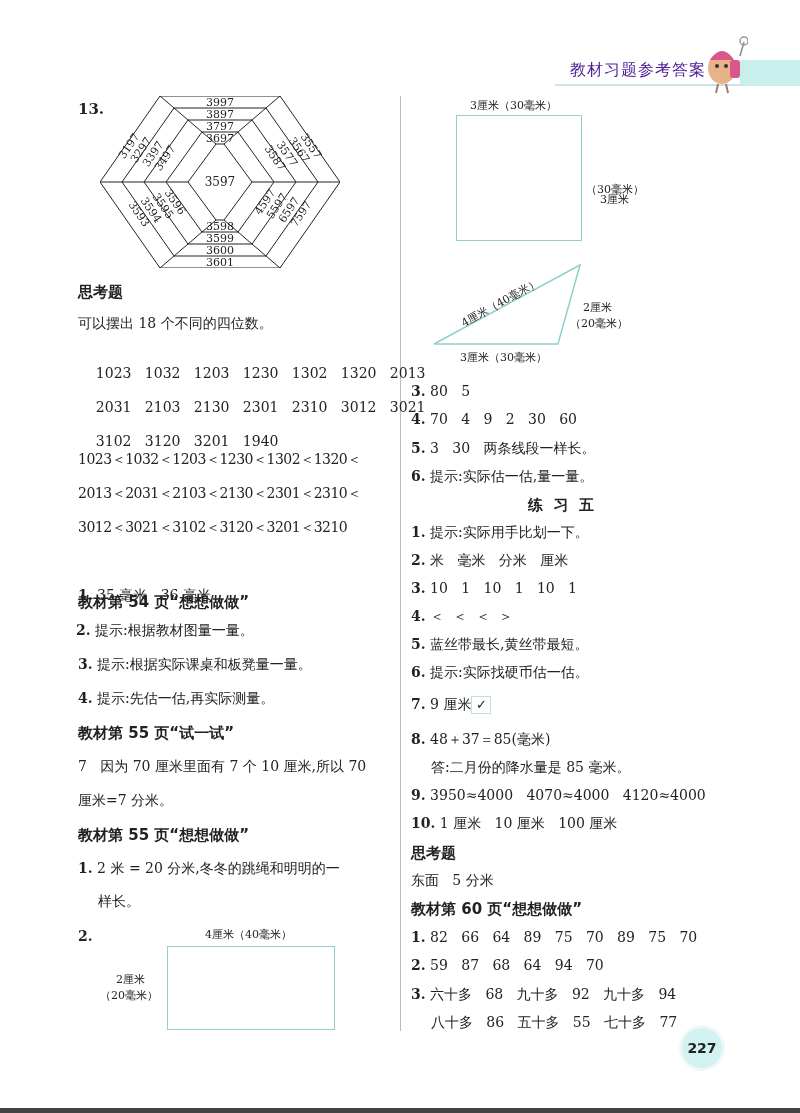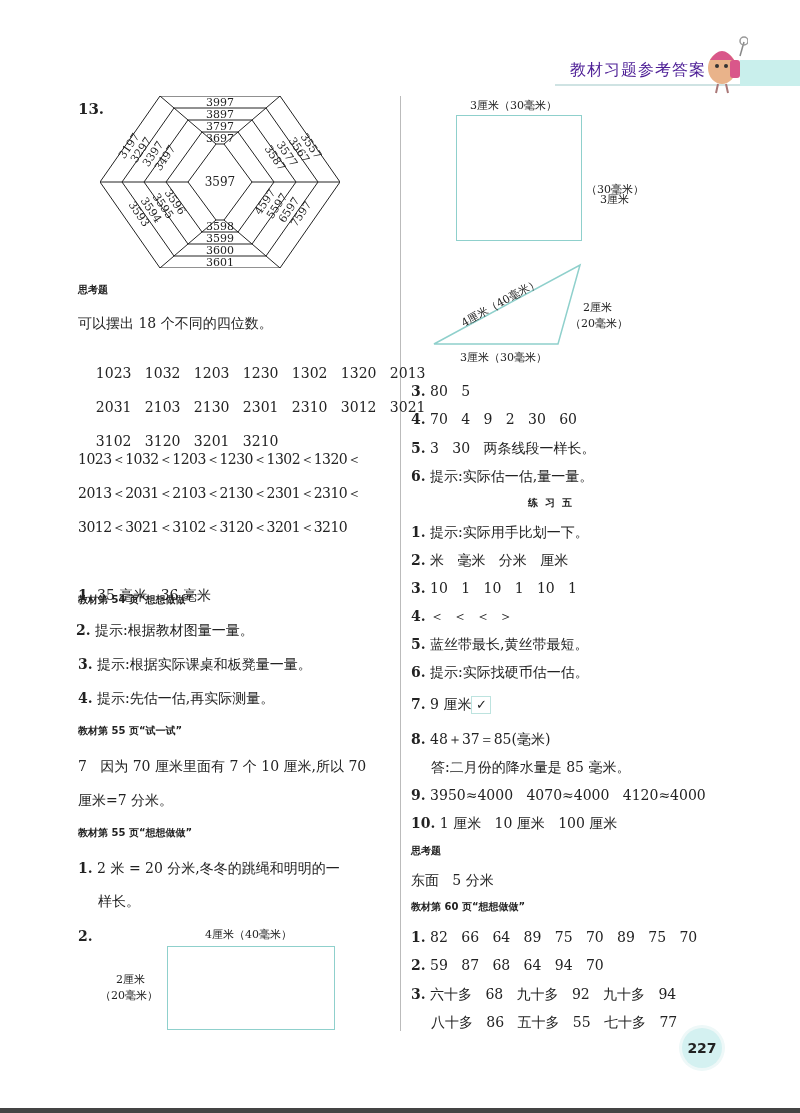--- a/index.html
+++ b/index.html
@@ -8,21 +8,21 @@
   .header-band { position:absolute; left:555px; top:56px; width:245px; height:30px; }
   .header-band .line { position:absolute; left:0; top:28px; width:230px; height:2px; background:#cfe3e3; }
   .header-title { position:absolute; left:570px; top:60px; font-family:"DejaVu Sans", sans-serif; font-size:16px; color:#4c1d95; letter-spacing:1px; }
   .mascot { position:absolute; left:700px; top:36px; width:48px; height:60px; }
   .teal-strip { position:absolute; left:740px; top:60px; width:60px; height:26px; background:#c9efec; }
 
   .divider { position:absolute; left:400px; top:96px; width:1px; height:935px; background:#bbb; }
 
   .txt { position:absolute; font-size:14px; white-space:pre; }
   .b { font-weight:bold; }
-  .sec { font-family:"DejaVu Sans", sans-serif; font-weight:bold; font-size:10px; }
+  .sec { font-family:"DejaVu Sans", sans-serif; font-weight:bold; font-size:15px; }
 
   .hex-box { position:absolute; left:100px; top:96px; width:240px; height:172px; }
   .hex-num { font-family:"DejaVu Serif", serif; font-size:11px; fill:#222; }
 
   .fig-label { position:absolute; font-size:11px; white-space:pre; font-family:"DejaVu Serif", serif; }
   .rect-shape { position:absolute; border:1.5px solid #8fd0cc; }
 
   .page-num { position:absolute; left:682px; top:1028px; width:40px; height:40px; border-radius:50%;
               background:#d4f1f1; box-shadow:0 0 0 3px #eef8f8; text-align:center; line-height:40px;
               font-family:"DejaVu Sans", sans-serif; font-weight:bold; font-size:14px; color:#222; }
@@ -98,21 +98,21 @@
 <div class="txt" style="left:78px;top:315px;">可以摆出 18 个不同的四位数。</div>
 
 <div>
   <div class="txt" style="left:78px;top:349px;">
     <span>1023</span>   <span>1032</span>   <span>1203</span>   <span>1230</span>   <span>1302</span>   <span>1320</span>   <span>2013</span>
   </div>
   <div class="txt" style="left:78px;top:383px;">
     <span>2031</span>   <span>2103</span>   <span>2130</span>   <span>2301</span>   <span>2310</span>   <span>3012</span>   <span>3021</span>
   </div>
   <div class="txt" style="left:78px;top:417px;">
-    <span>3102</span>   <span>3120</span>   <span>3201</span>   <span>3210</span>
+    <span>3102</span>   <span>3120</span>   <span>3201</span>   <span>1940</span>
   </div>
 </div>
 <div class="txt" style="left:78px;top:451px;letter-spacing:-0.5px;">1023＜1032＜1203＜1230＜1302＜1320＜</div>
 <div class="txt" style="left:78px;top:485px;letter-spacing:-0.5px;">2013＜2031＜2103＜2130＜2301＜2310＜</div>
 <div class="txt" style="left:78px;top:519px;letter-spacing:-0.5px;">3012＜3021＜3102＜3120＜3201＜3210</div>
 
 <div class="txt sec" style="left:78px;top:553px;margin-top:40px;">教材第 54 页“想想做做”</div>
 <div class="txt" style="left:78px;top:587px;"><b>1.</b> <span>35 毫米   36 毫米</span></div>
 <div class="txt" style="left:76px;top:622px;"><b>2.</b> <span>提示:根据教材图量一量。</span></div>
 <div class="txt" style="left:78px;top:656px;"><b>3.</b> <span>提示:根据实际课桌和板凳量一量。</span></div>

